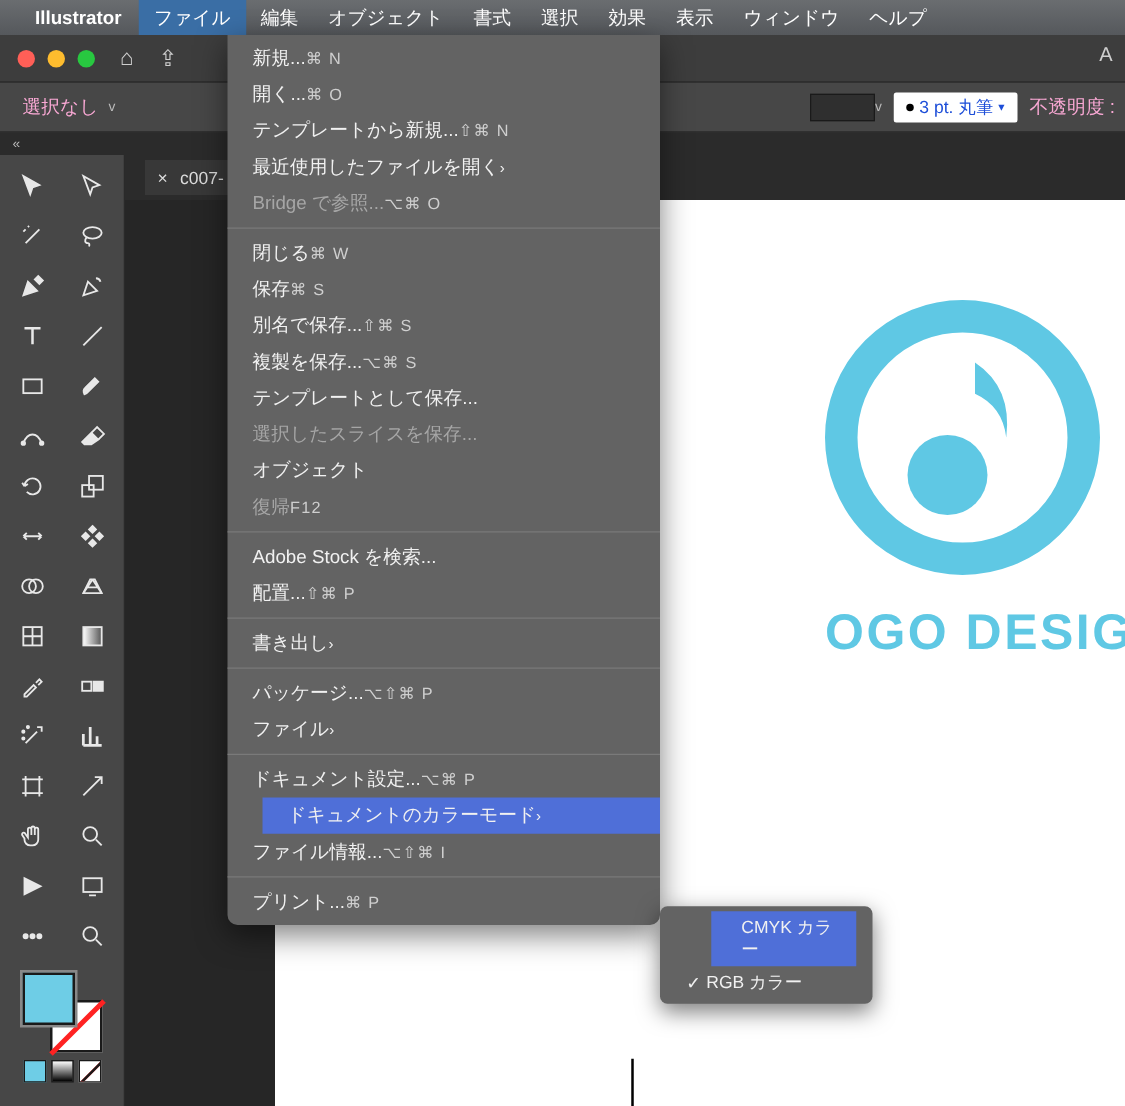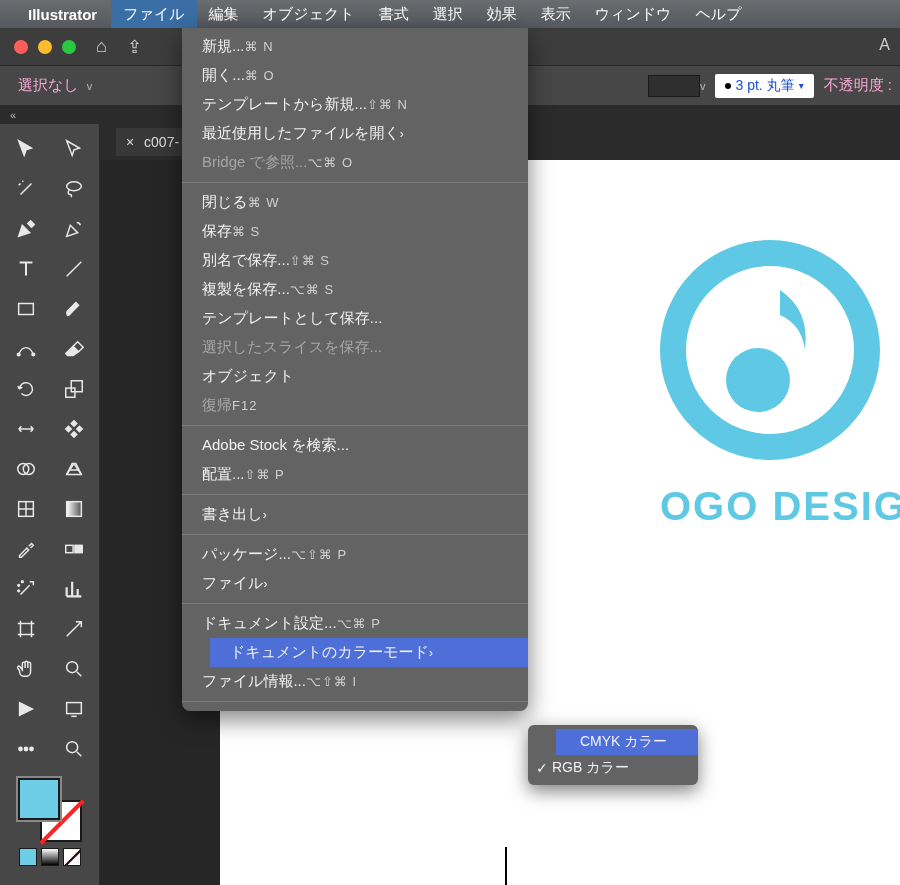--- a/index.html
+++ b/index.html
@@ -60,21 +60,21 @@
   
   .menu { position:absolute; left:182px; top:28px; width:346px; background:#636363; border-radius:0 0 8px 8px; box-shadow:0 8px 24px rgba(0,0,0,.5); z-index:10; padding:4px 0;}
   .mi { display:flex; align-items:center; justify-content:flex-start; padding:5px 16px 5px 20px; color:#f1f1f1; font-size:15px;}
   .mi.hover { background:#4f6fd8;margin-left:28px;}
   .mi.disabled { color:#a6a6a6;}
   .mi .sc { color:#cfcfcf; font-size:13px; letter-spacing:1px;}
   .mi .arr { font-size:12px;}
   .sep { height:1px; background:#7a7a7a; margin:5px 0;}
   
   
-  .submenu { position:absolute; left:528px; top:725px; width:170px; background:#636363; border-radius:6px; box-shadow:0 6px 18px rgba(0,0,0,.5); z-index:11; padding:4px 0;}
+  .submenu { position:absolute; left:528px; top:725px; width:170px; background:#636363; border-radius:6px; box-shadow:0 6px 18px rgba(0,0,0,.5); z-index:11; padding:4px 13px;}
   .submenu .mi { padding:4px 14px 4px 24px; font-size:14px; position:relative;}
   .submenu .mi.hover { background:#4f6fd8;}
   .submenu .mi .chk { position:absolute; left:8px;}
 </style>
 </head>
 <body>
 
 <div class="menubar">
   <span class="apple"></span>
   <span class="app-name">Illustrator</span>
@@ -422,20 +422,24 @@
     </div>
     <div class="mi hover">
       <span>ドキュメントのカラーモード</span>
       <span class="arr">›</span>
     </div>
     <div class="mi">
       <span>ファイル情報...</span>
       <span class="sc">⌥⇧⌘ I</span>
     </div>
     <div class="sep"></div>
+    <div class="mi">
+      <span>プリント...</span>
+      <span class="sc">⌘ P</span>
+    </div>
   </div>
 
 <div class="submenu" id="color-submenu">
     <div class="mi hover">
       <span>CMYK カラー</span>
     </div>
     <div class="mi">
       <span class="chk">✓</span>
       <span>RGB カラー</span>
     </div>

